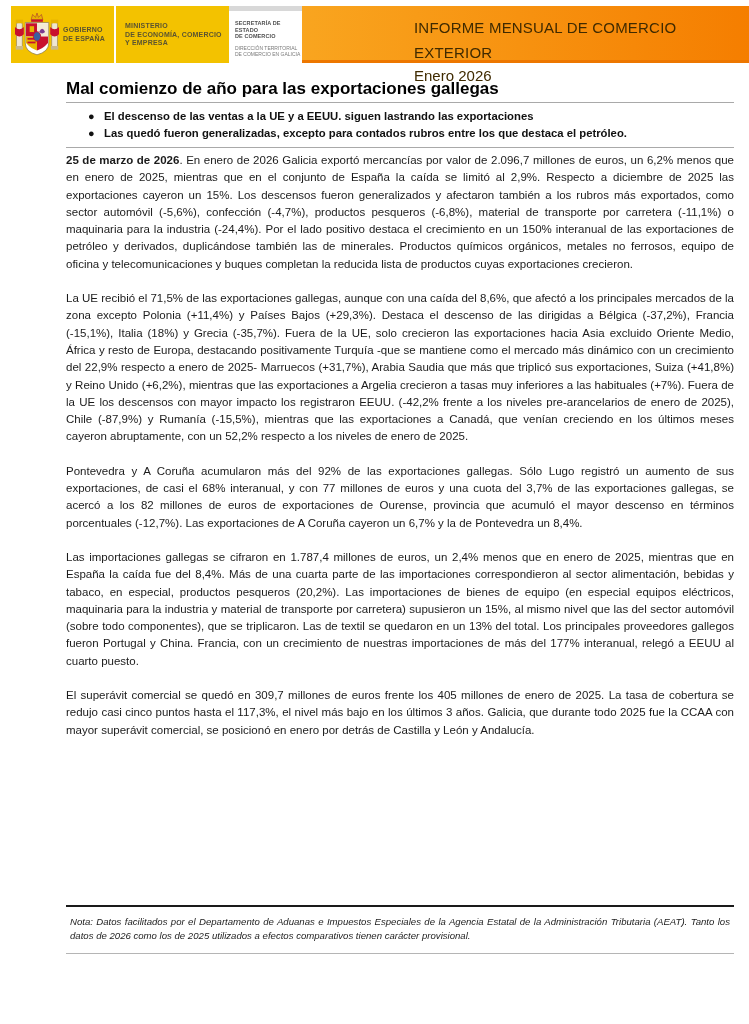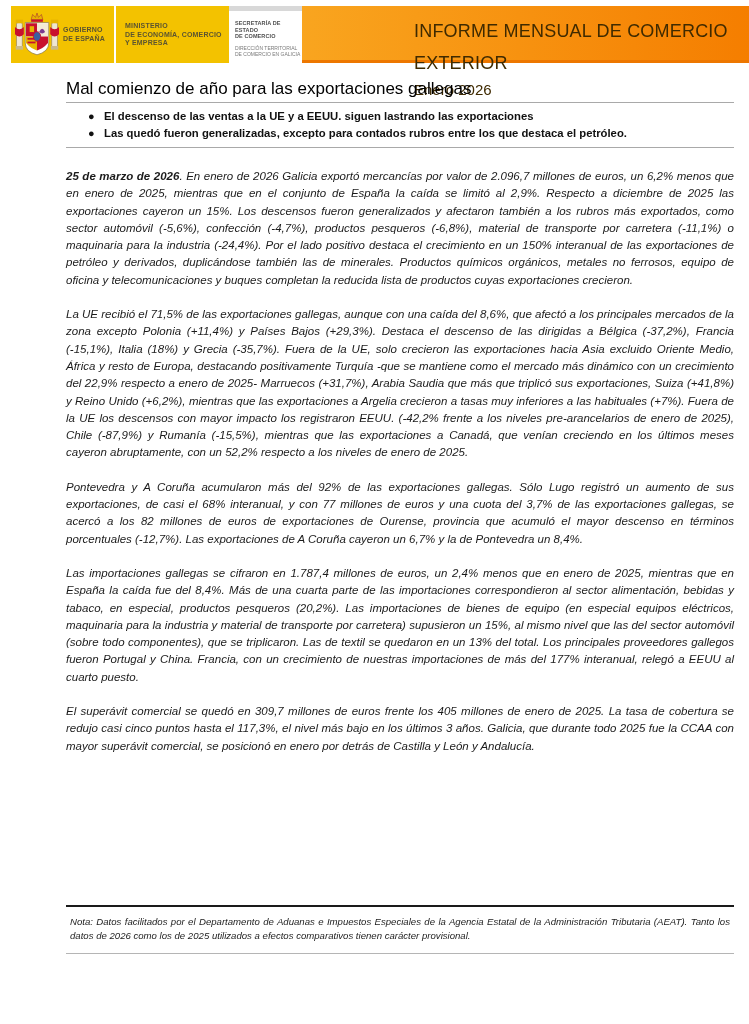--- a/index.html
+++ b/index.html
@@ -18,30 +18,30 @@
   .min{width:113px;padding:16px 0 0 9px;font-size:7px;font-weight:bold;color:#5b5430;line-height:8.5px;letter-spacing:.2px;}
   .sec{width:73px;background:#ffffff;position:relative;padding:14px 0 0 6px;height:61px;}
   .sec .graybar{position:absolute;top:0;left:0;right:0;height:5px;background:#d8d8d8;}
   .sec .l1{font-size:5.5px;color:#4d4d4d;line-height:6.5px;font-weight:bold;letter-spacing:.1px;}
   .sec .l2{font-size:5px;color:#7a7a7a;line-height:6px;margin-top:5px;}
   .banner{
     flex:1;background:linear-gradient(to right,#F9A51F,#F57E00);
     border-bottom:3px solid #ED7700;
     padding:9px 0 0 112px;box-sizing:border-box;color:#3F2A00;
   }
-  .banner .t1{font-size:18px;line-height:32px;letter-spacing:.2px;}
+  .banner .t1{font-size:15px;line-height:25px;letter-spacing:.2px;}
   .banner .t2{font-size:15px;line-height:22px;}
   
   .content{position:absolute;left:66px;top:78px;width:668px;}
-  h1.title{font-size:17px;font-weight:normal;color:#000;margin:0 0 3px 0;line-height:21px;}
+  h1.title{font-size:17px;font-weight:bold;color:#000;margin:0 0 3px 0;line-height:21px;}
   .rule{border:none;border-top:1px solid #a9a9a9;margin:0;}
   .bullets{margin:5px 0 5px 0;padding:0 0 0 38px;list-style:none;}
   .bullets li{position:relative;font-size:11.3px;font-weight:bold;line-height:17px;color:#111;}
   .bullets li .dot{position:absolute;left:-16px;top:0;font-size:11px;}
-  .paras{margin-top:20px;font-style:italic;}
+  .paras{margin-top:4px;}
   .paras p{font-size:11.5px;line-height:17.3px;text-align:justify;margin:0 0 17px 0;color:#1b1b1b;}
   .paras p .lead{font-weight:bold;}
   
   .note{
     position:absolute;left:66px;top:905px;width:668px;
     border-top:2px solid #1a1a1a;border-bottom:1px solid #b5b5b5;
     padding:4px 0 7px 0;
   }
   .note p{margin:4px;font-size:9.6px;line-height:13.5px;font-style:italic;color:#222;text-align:justify;}
 </style>

